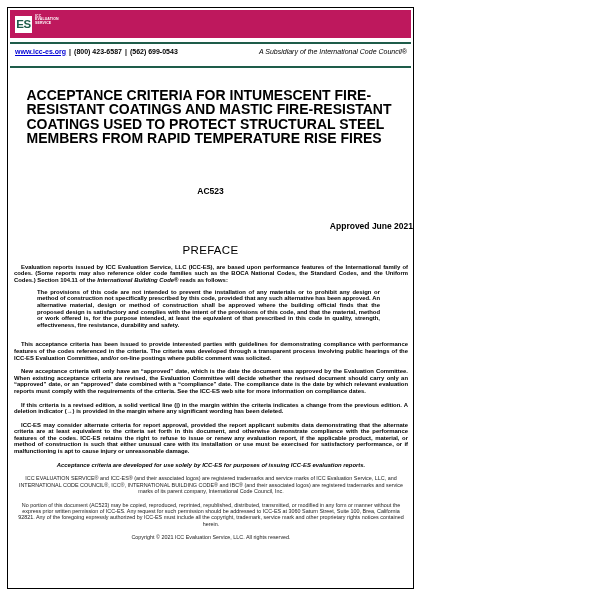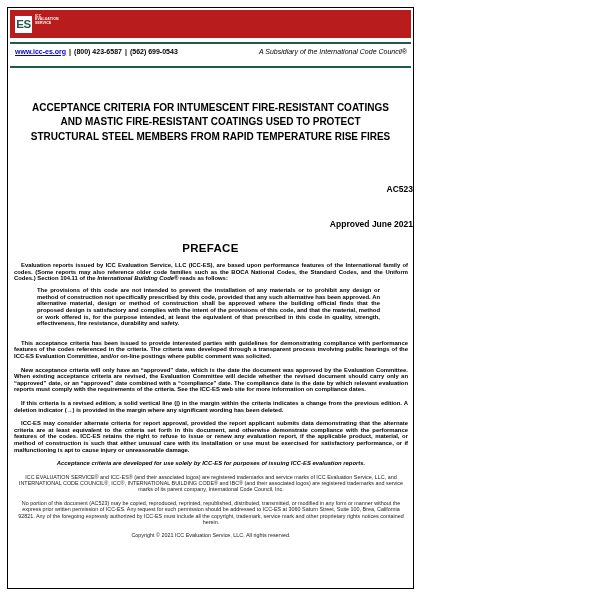--- a/index.html
+++ b/index.html
@@ -7,21 +7,21 @@
   .stage {
     position:relative; width:600px; height:600px; background:#fff;
     font-family:"Liberation Sans", sans-serif; color:#000;
   }
   .page {
     position:absolute; left:7px; top:7px; width:407px; height:582px;
     border:1px solid #000; background:#fff; overflow:hidden;
   }
   
   .banner {
-    margin:2px 2px 0 2px; height:28px; background:#b91c1c;
+    margin:2px 2px 0 2px; height:28px; background:#be185d;
     display:flex; align-items:center; padding-left:5px;
   }
   .es-box {
     width:17px; height:17px; background:#fff; color:#1e5c4a;
     display:flex; align-items:center; justify-content:center;
     font-weight:bold; font-size:11.5px; letter-spacing:-0.5px;
   }
   .org-wrap { width:60px; height:22px; overflow:visible; margin-left:3px; }
   .org-lines {
     transform:scale(0.5); transform-origin:left top;
@@ -35,26 +35,26 @@
     margin:0 2px; padding:4px 4px 3px 5px;
     display:flex; justify-content:space-between; align-items:baseline;
     font-size:7px; font-weight:bold; line-height:8px;
   }
   .contact-left { white-space:nowrap; }
   .website { color:#0000d4; text-decoration:underline; cursor:pointer; }
   .divider { padding:0 3px; }
   .subsidiary { font-style:italic; font-weight:normal; font-size:7px; white-space:nowrap; }
   
   .doc-title {
-    margin:33px auto 0 auto; width:368px; text-align:center;
-    font-size:10px; font-weight:bold; line-height:14.5px;
+    margin:20px auto 0 auto; width:368px; text-align:left;
+    font-size:14px; font-weight:bold; line-height:14.5px;
   }
-  .doc-number { margin-top:41px; text-align:right; font-size:8.5px; font-weight:bold; line-height:9px; }
+  .doc-number { margin-top:41px; text-align:center; font-size:8.5px; font-weight:bold; line-height:9px; }
   .approved   { margin-top:26px; text-align:right; font-size:8.5px; font-weight:bold; line-height:9px; }
-  .preface-h  { margin-top:13px; text-align:center; font-size:11.5px; font-weight:bold; line-height:13px; letter-spacing:.3px; }
+  .preface-h  { margin-top:13px; text-align:center; font-size:11.5px; font-weight:normal; line-height:13px; letter-spacing:.3px; }
   
   .content { padding:0 5px 0 6px; }
   .content p {
     font-size:5.9px; line-height:6.6px; font-weight:bold;
     text-align:justify; text-indent:7px; margin-top:7px;
   }
   .content p.p1 { margin-top:7px; }
   .content blockquote {
     font-size:5.9px; line-height:6.6px; font-weight:bold;
     text-align:justify; margin:5.5px 28px 0 23px;

